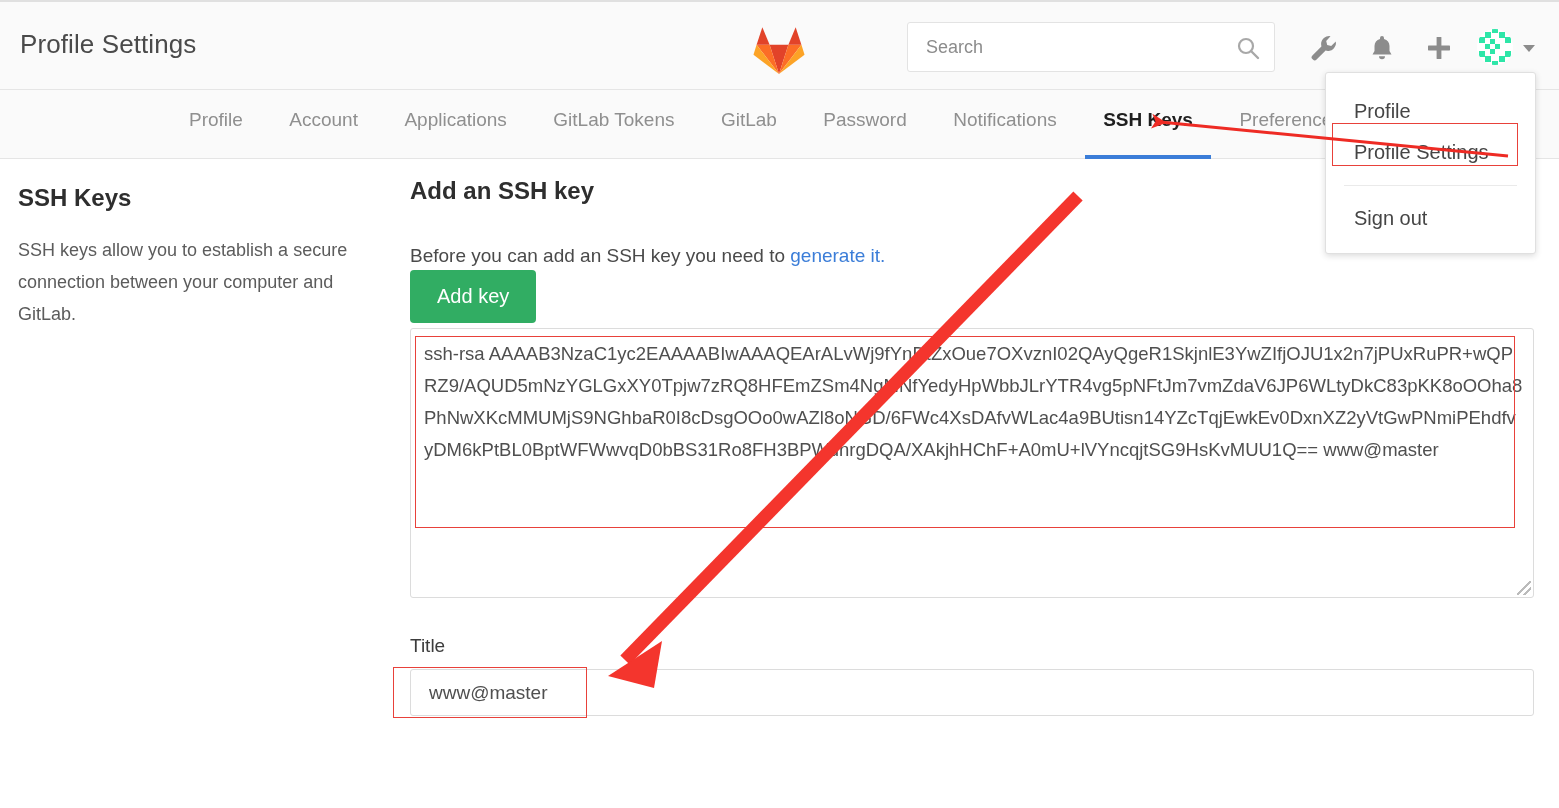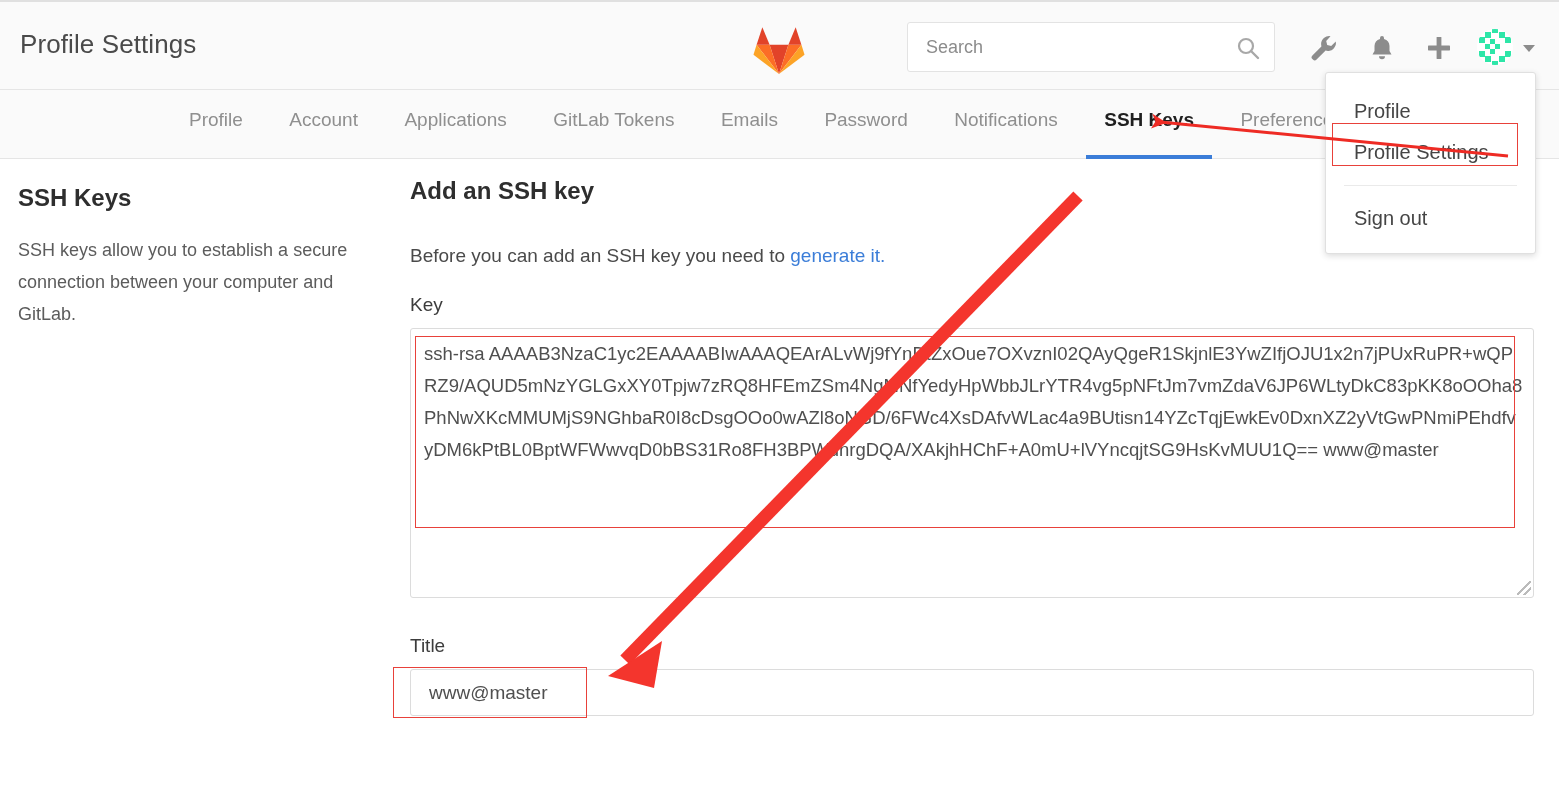--- a/index.html
+++ b/index.html
@@ -212,21 +212,21 @@
     </span>
     <span class="caret-down"></span>
   </div>
 
   <div class="subnav">
     <div class="tabs">
       <a class="tab">Profile</a>
       <a class="tab">Account</a>
       <a class="tab">Applications</a>
       <a class="tab">GitLab Tokens</a>
-      <a class="tab">Emails</a>
+      <a class="tab">GitLab</a>
       <a class="tab">Password</a>
       <a class="tab">Notifications</a>
       <a class="tab active">SSH Keys</a>
       <a class="tab">Preferences</a>
       <a class="tab">Aud</a>
     </div>
   </div>
 
   <div class="content">
 
@@ -249,20 +249,21 @@
         <div class="key-hl"></div>
         <div class="key-resize"></div>
       </div>
 
       <label class="field-label">Title</label>
       <div class="title-wrap">
         <input class="title-input" type="text" value="www@master" style="">
         <div class="title-hl"></div>
       </div>
 
+      <button class="add-key-btn">Add key</button>
     </div>
 
   </div>
 
   <div class="dropdown">
     <a class="dd-item">Profile</a>
     <a class="dd-item">Profile Settings</a>
     <div class="dd-sep"></div>
     <a class="dd-item">Sign out</a>
     <div class="dd-hl"></div>

